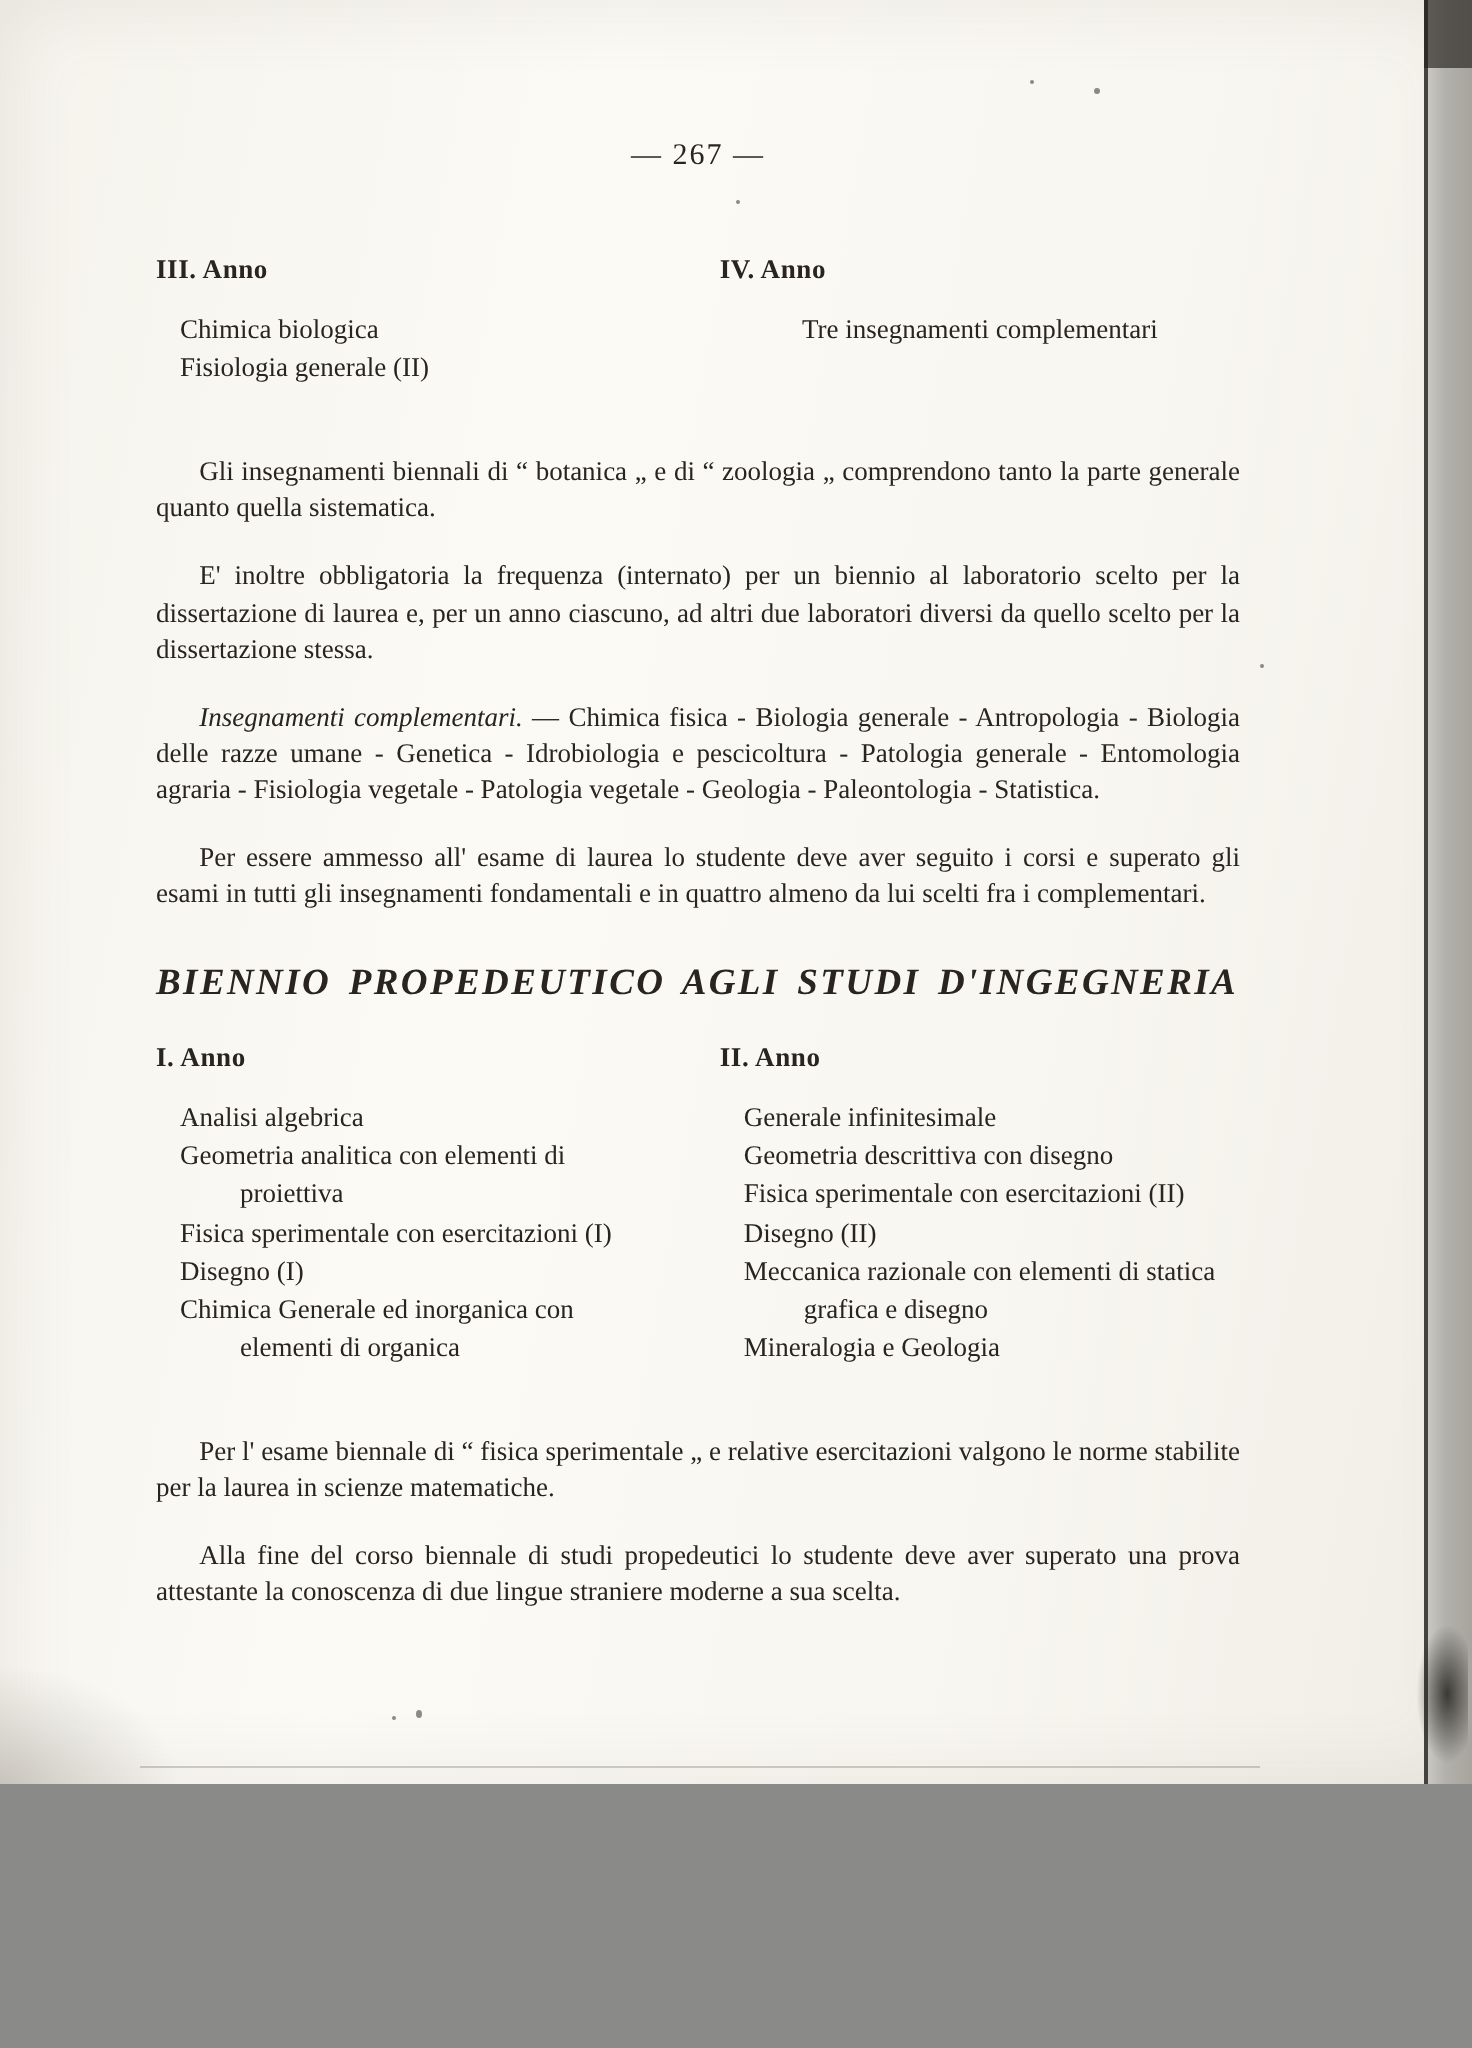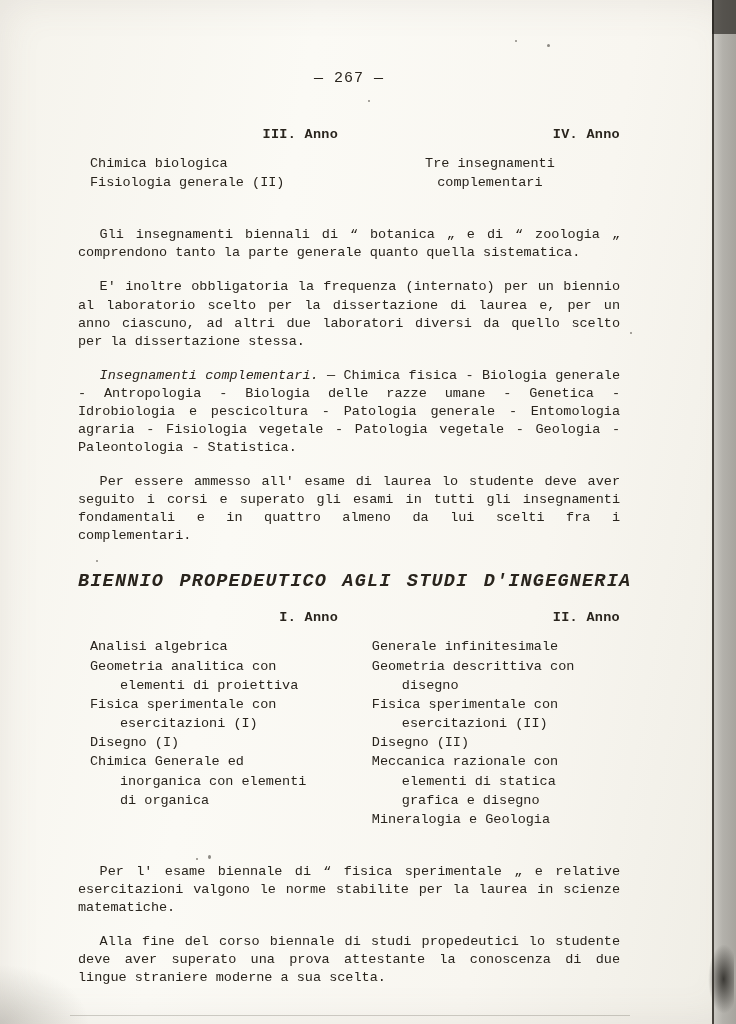--- a/index.html
+++ b/index.html
@@ -3,24 +3,24 @@
 <meta charset="utf-8">
 <style>
   html, body {
     margin: 0;
     padding: 0;
     background: #8a8a88;
   }
   .page {
     position: relative;
     width: 736px;
-    height: 1024px;
+    height: 892px;
     margin: 0 auto;
     background: linear-gradient(100deg, #f5f3ec 0%, #fbfaf5 35%, #f8f6f0 70%, #efede5 100%);
-    font-family: Liberation Mono, monospace;
+    font-family: Liberation Serif, serif;
     color: #29241d;
     overflow: hidden;
     box-shadow: inset 0 0 40px rgba(120,110,95,0.12);
   }
   .content {
     position: relative;
     padding: 70px 116px 0 78px; 
   }
   .page-number {
     text-align: center;
@@ -32,21 +32,21 @@
   .cols {
     display: flex;
     justify-content: space-between;
   }
   .col {
     width: 48%;
   }
   .col-heading {
     font-weight: bold;
     font-size: 13.5px;
-    text-align: right;
+    text-align: left;
     margin-bottom: 8px;
     letter-spacing: 0.3px;
   }
   .course-list {
     list-style: none;
     margin: 12px;
     padding: 0;
     font-size: 13.5px;
     line-height: 1.42;
   }

